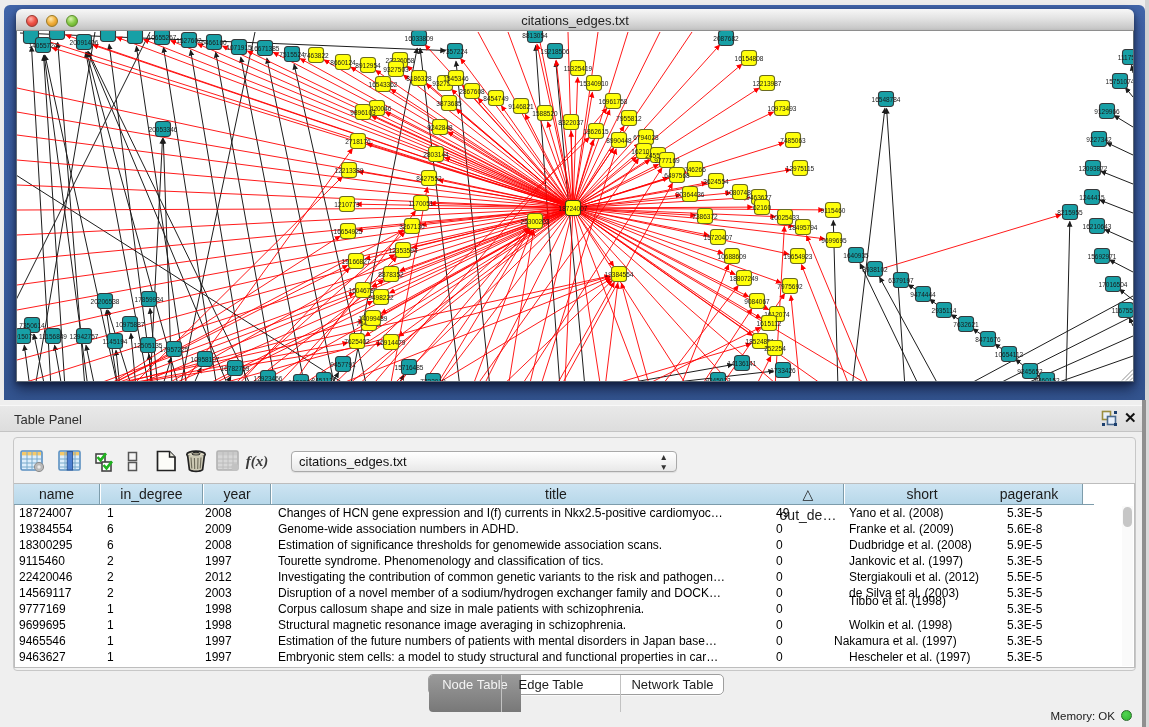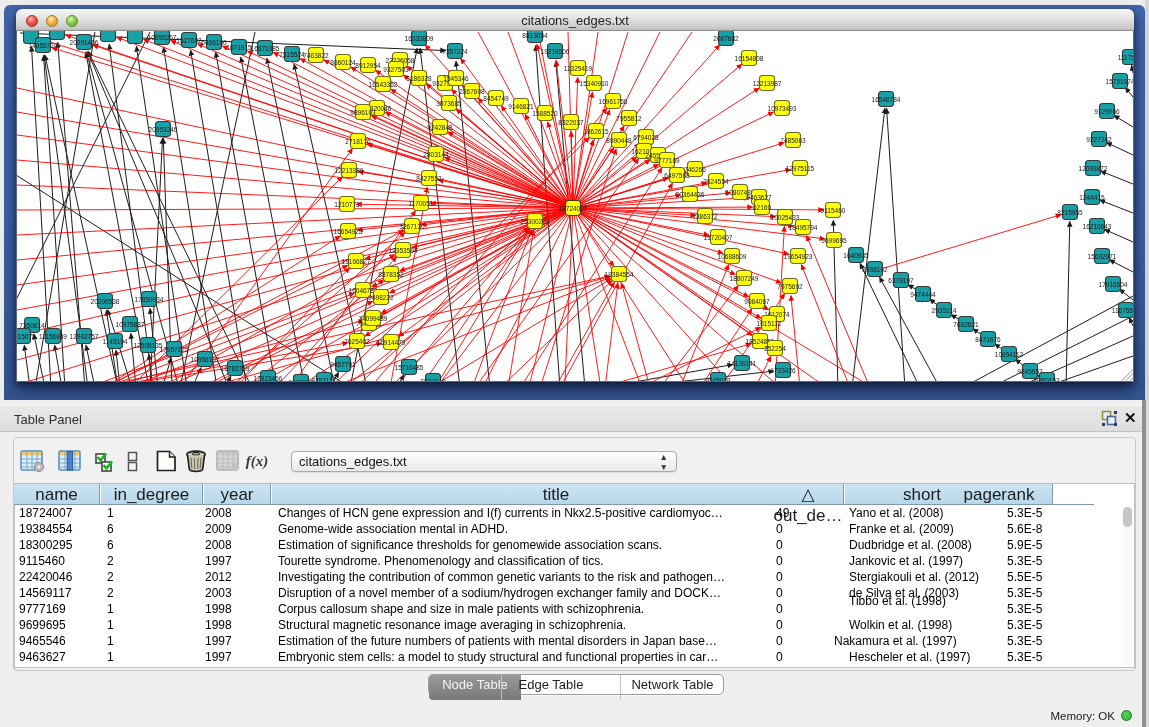--- a/index.html
+++ b/index.html
@@ -23,28 +23,28 @@
 #xicon{position:absolute;left:1124px;top:409px;font-size:15px;font-weight:bold;color:#111}
 #tbox{position:absolute;left:13px;top:437px;width:1123px;height:234px;background:#f1f1f1;
  border:1px solid #c7c7c7;border-radius:4px}
 #combo{position:absolute;left:291px;top:451px;width:386px;height:21px;border:1px solid #a9a9a9;
  border-radius:4px;background:linear-gradient(180deg,#ffffff,#f2f2f2 60%,#e8e8e8);
  font-size:13px;color:#111;line-height:19px;padding-left:7px;box-shadow:0 1px 1px rgba(0,0,0,0.08)}
 #combo .arr{position:absolute;right:8px;top:0px;font-size:8.5px;color:#333;line-height:10px;text-align:center}
 #table{position:absolute;left:14px;top:483px;width:1121px;height:185px;background:#fff;
  border:1px solid #bdbdbd}
 .hcell{position:absolute;top:484px;height:21px;background:linear-gradient(180deg,#cde4f2,#b6d7e9);
- border-right:1px solid #7d9cab;font-size:17px;color:#1c1c1c;text-align:center;line-height:21px}
+ border-right:1px solid #7d9cab;font-size:14px;color:#1c1c1c;text-align:center;line-height:21px}
 #hbase{position:absolute;left:14px;top:504px;width:1080px;height:1px;background:#7d9cab}
 .cell{position:absolute;font-size:12px;color:#000;line-height:16px;white-space:nowrap}
 #vsb{position:absolute;left:1122px;top:506px;width:11px;height:160px;background:#fafafa}
 #vsbt{position:absolute;left:1123px;top:507px;width:9px;height:20px;background:#c6c6c6;border-radius:5px}
 #tabs{position:absolute;left:428px;top:674px;width:296px;height:21px;border:1px solid #9e9e9e;
  border-radius:5px;background:#fff;box-shadow:0 1px 0 rgba(255,255,255,0.7)}
-.seg{position:absolute;top:0;height:25px;font-size:13px;line-height:19px;text-align:center;color:#1c1c1c}
+.seg{position:absolute;top:0;height:37px;font-size:13px;line-height:19px;text-align:center;color:#1c1c1c}
 #seg1{left:0;width:92px;background:linear-gradient(180deg,#9a9a9a,#787878);color:#f4f4f4;border-radius:4px 0 0 4px}
 #seg2{left:92px;width:99px;border-left:1px solid #c2c2c2}
 #seg3{left:191px;width:104px;border-left:1px solid #c2c2c2}
 #mem{position:absolute;right:34px;top:710px;font-size:11.5px;color:#1a1a1a}
 #memdot{position:absolute;left:1121px;top:710px;width:11px;height:11px;border-radius:50%;
  background:radial-gradient(circle at 40% 35%,#52d452,#2eb42e);border:1.5px solid #2a6b2a}
 #rbar{position:absolute;left:1142px;top:400px;width:4px;height:327px;background:#8f8f8f}
 #rbar2{position:absolute;left:1146px;top:400px;width:3px;height:327px;background:#d9d9d9}
 </style></head><body>
 <div id="desk"></div>
@@ -663,33 +663,33 @@
  <text x="240" y="17.5" font-family="Liberation Serif,serif" font-style="italic" font-weight="bold" font-size="15" fill="#3a3a3a" text-anchor="middle">f(x)</text>
 </svg>
 <div id="combo">citations_edges.txt<div class="arr">▲<br>▼</div></div>
 <div id="table"></div>
 <div class="hcell" style="left:14px;width:86px">name</div>
 <div class="hcell" style="left:101px;width:102px">in_degree</div>
 <div class="hcell" style="left:204px;width:67px">year</div>
 <div class="hcell" style="left:272px;width:569px">title</div>
 <div class="hcell" style="left:773px;width:71px">△ out_de…</div>
 <div class="hcell" style="left:845px;width:155px">short</div>
-<div class="hcell" style="left:946px;width:107px">pagerank</div>
+<div class="hcell" style="left:976px;width:107px">pagerank</div>
 <div id="hbase"></div>
 <div class="cell" style="left:19px;top:505px">18724007</div>
 <div class="cell" style="left:107px;top:505px">1</div>
 <div class="cell" style="left:205px;top:505px">2008</div>
 <div class="cell" style="left:278px;top:505px">Changes of HCN gene expression and I(f) currents in Nkx2.5-positive cardiomyoc…</div>
 <div class="cell" style="left:776px;top:505px">49</div>
 <div class="cell" style="left:849px;top:505px">Yano et al. (2008)</div>
 <div class="cell" style="left:1007px;top:505px">5.3E-5</div>
 <div class="cell" style="left:19px;top:521px">19384554</div>
 <div class="cell" style="left:107px;top:521px">6</div>
 <div class="cell" style="left:205px;top:521px">2009</div>
-<div class="cell" style="left:278px;top:521px">Genome-wide association mental in ADHD.</div>
+<div class="cell" style="left:278px;top:521px">Genome-wide association numbers in ADHD.</div>
 <div class="cell" style="left:776px;top:521px">0</div>
 <div class="cell" style="left:849px;top:521px">Franke et al. (2009)</div>
 <div class="cell" style="left:1007px;top:521px">5.6E-8</div>
 <div class="cell" style="left:19px;top:537px">18300295</div>
 <div class="cell" style="left:107px;top:537px">6</div>
 <div class="cell" style="left:205px;top:537px">2008</div>
 <div class="cell" style="left:278px;top:537px">Estimation of significance thresholds for genomewide association scans.</div>
 <div class="cell" style="left:776px;top:537px">0</div>
 <div class="cell" style="left:849px;top:537px">Dudbridge et al. (2008)</div>
 <div class="cell" style="left:1007px;top:537px">5.9E-5</div>

